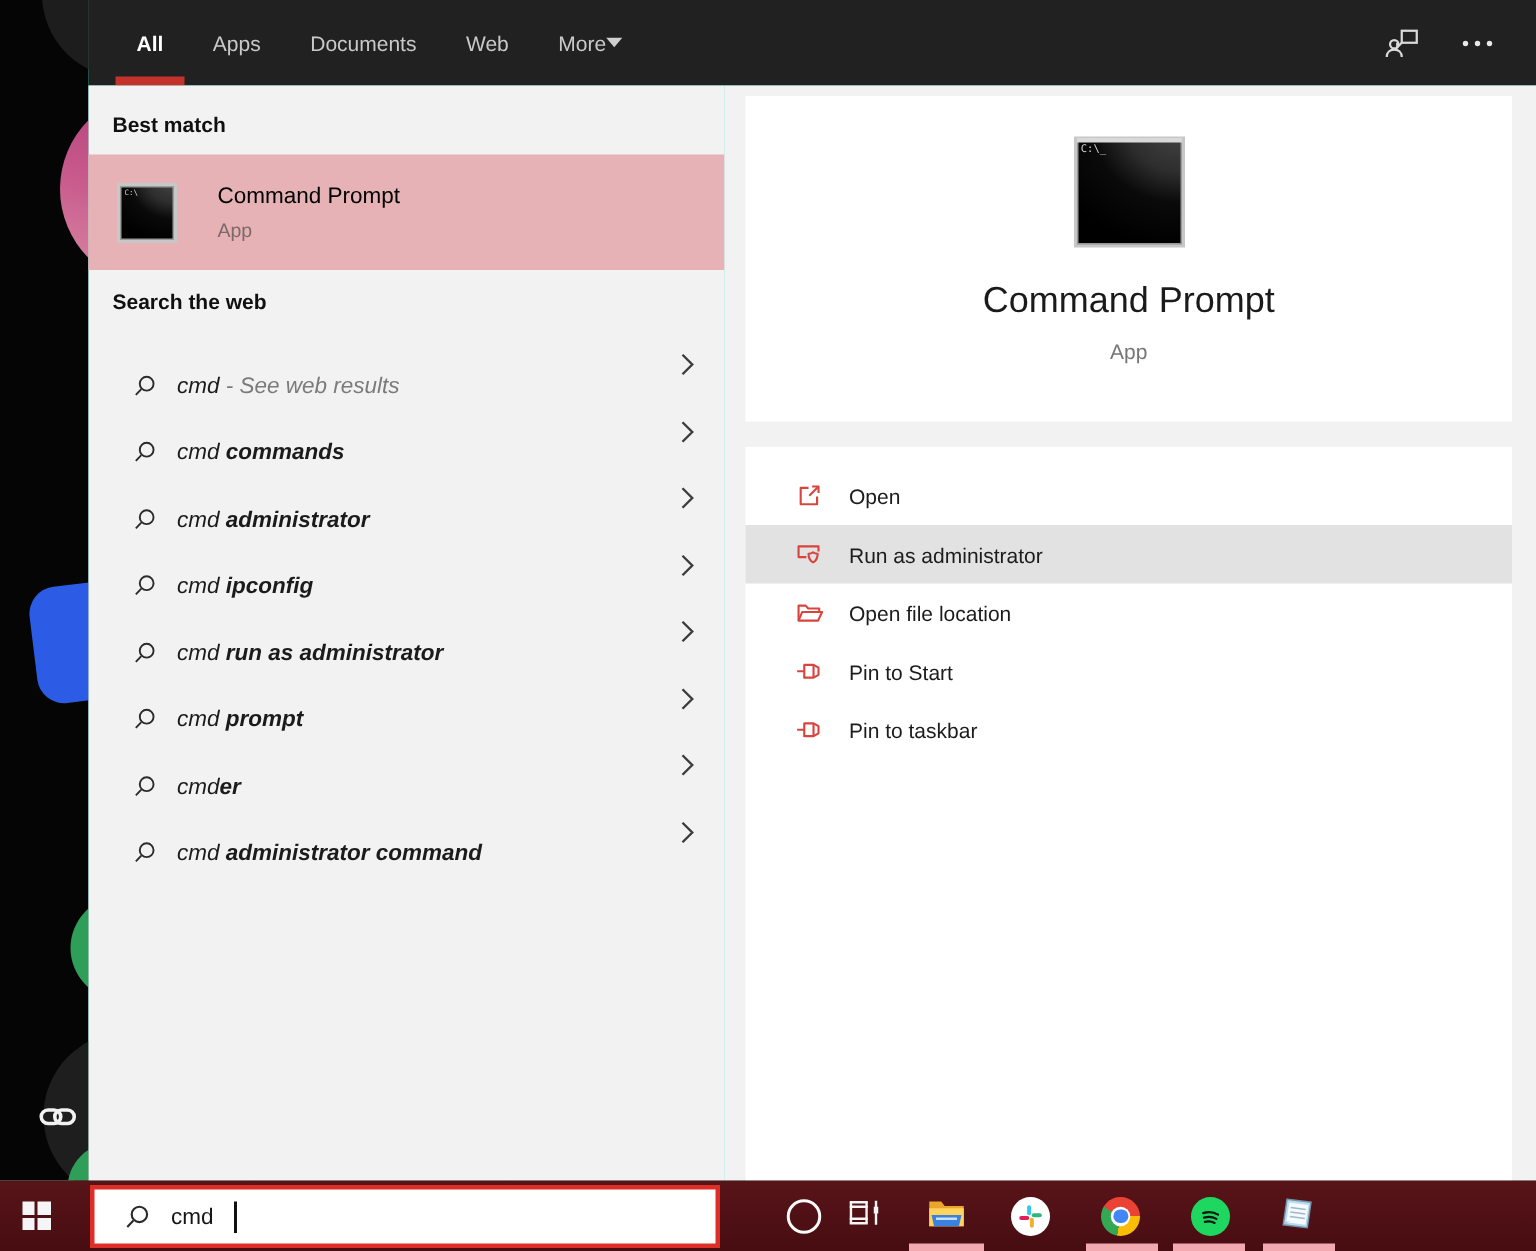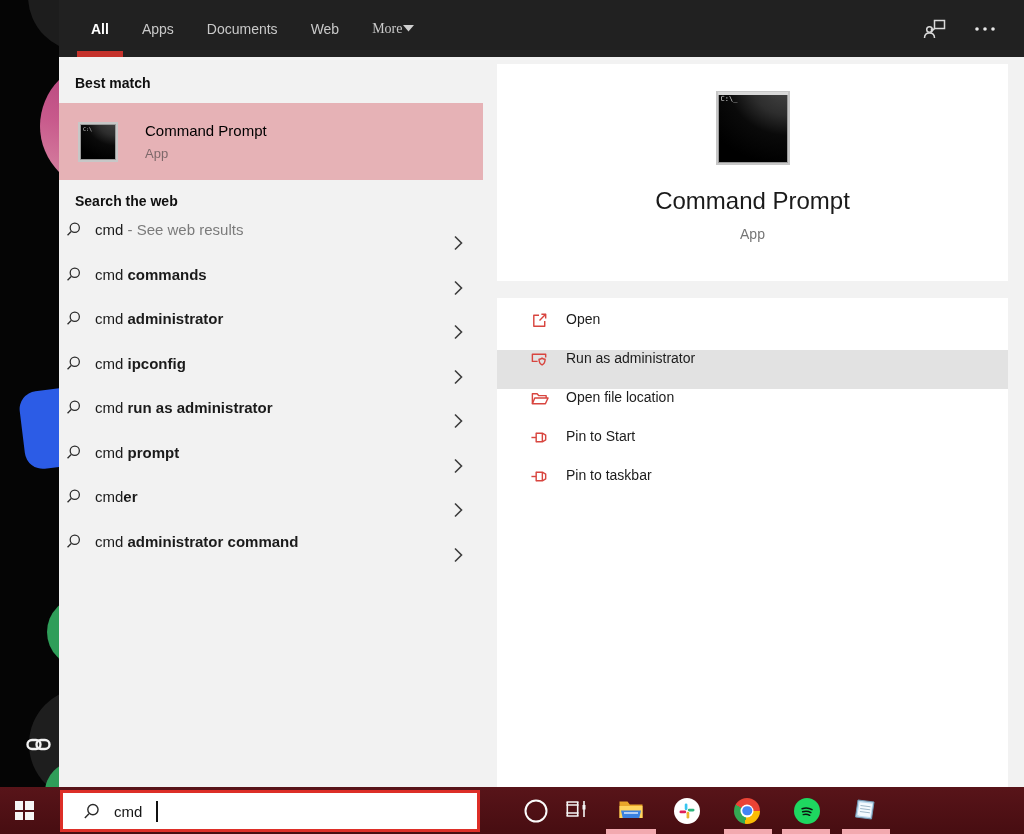--- a/index.html
+++ b/index.html
@@ -18,55 +18,55 @@
   .s-green1{ left:47px; top:597px; width:70px; height:70px; background:#2f9e59; }
   .s-dark2 { left:29px; top:688px; width:112px; height:112px; background:#1e1e1e; }
   .s-green2{ left:45px; top:762px; width:60px; height:60px; background:#2f9e59; }
   .link-wrap { position:absolute; left:26px; top:735px; }
   
   .topbar { position:absolute; left:59px; top:0; width:965px; height:57px; background:#212121; }
   .tabs { display:flex; align-items:stretch; height:100%; padding-left:32px; gap:33px; }
   .tab { display:flex; align-items:center; height:100%; position:relative; font-size:14px; color:#c9c9c9; cursor:default; }
   .tab.active { color:#fff; font-weight:700; }
   .tab.active::after { content:""; position:absolute; left:-14px; right:-14px; bottom:0; height:6px; background:#c5322b; }
-  .tab-more { display:flex; align-items:center; gap:0;font-family:Liberation Serif, serif; }
+  .tab-more { display:flex; align-items:center; gap:0; }
   .topbar-icons { position:absolute; right:28px; top:0; height:100%; display:flex; align-items:center; gap:26px; }
   
   .left-panel { position:absolute; left:59px; top:57px; width:424px; height:730px; background:#f2f2f2; }
   .section-h { position:absolute; left:16px; font-size:14px; font-weight:700; color:#101010; }
   .h-best { top:18px; }
   .h-web { top:136px; }
   .best-item { position:absolute; left:0; top:46px; width:424px; height:77px; background:#e6b2b6;
                display:flex; align-items:center; padding-left:19px; }
   .bm-text { margin-left:27px; }
   .bm-title { font-size:15px; color:#000; }
   .bm-sub { font-size:13px; color:#7d686a; margin-top:7px; }
   .sug-list { position:absolute; left:0; right:0; top:164px; }
-  .sug-row { height:44.5px; display:flex; align-items:flex-start; padding-left:6px; position:relative; }
+  .sug-row { height:44.5px; display:flex; align-items:flex-end; padding-left:29px; position:relative;font-style:italic; }
   .sug-text { margin-left:13px; font-size:15px; color:#1b1b1b; }
   .sug-text b { font-weight:700; }
   .sug-text .muted { color:#7b7b7b; }
   .chev { position:absolute; right:20px; top:50%; transform:translateY(-50%); }
   
   .cmd-icon { position:relative; border:2px solid #c7c7c7; box-shadow:inset 0 0 0 1px #9a9a9a;
               background:radial-gradient(135% 115% at 100% -12%, #474747 0%, #2d2d2d 38%, #0a0a0a 63%, #000 100%); }
   .cmd-sm { width:40px; height:40px; }
   .cmd-lg { width:74px; height:74px; }
   .cmd-icon .prompt { position:absolute; left:3px; top:2px; font-family:"DejaVu Sans Mono", monospace; color:#d4d4d4; }
   .cmd-sm .prompt { font-size:5px; }
   .cmd-lg .prompt { font-size:7px; }
   .cmd-lg .tbar { position:absolute; left:0; right:0; top:-1px; height:3px; background:#d9d9d9; }
   
   .right-area { position:absolute; left:483px; top:57px; width:541px; height:730px; background:#f2f2f2; }
   .hero { position:absolute; left:14px; top:7px; width:511px; height:217px; background:#fff; text-align:center; }
   .hero .cmd-lg { margin:27px auto 0; }
   .hero-title { margin-top:22px; font-size:24px; color:#1a1a1a; }
   .hero-sub { margin-top:11px; font-size:14px; color:#767676; }
   .actions { position:absolute; left:14px; top:241px; width:511px; bottom:0; background:#fff; padding-top:13px; }
-  .action-row { height:39px; display:flex; padding-left:33px; gap:17px; font-size:14px; color:#1c1c1c; }
+  .action-row { height:39px; display:flex; align-items:center; padding-left:33px; gap:17px; font-size:14px; color:#1c1c1c; }
   .action-row.highlight { background:#e2e2e2; }
   .aicon { width:19px; height:19px; flex:0 0 19px; }
   
   .taskbar { position:absolute; left:0; top:787px; width:1024px; height:47px;
              background:linear-gradient(#581419,#470d11); }
   .start-btn { position:absolute; left:0; top:0; width:48px; height:47px; display:flex; align-items:center; justify-content:center; }
   .win-logo { display:grid; grid-template-columns:8.5px 8.5px; grid-template-rows:8.5px 8.5px; gap:2px; }
   .win-logo span { background:#f5f5f5; }
   .tb-search { position:absolute; left:60px; top:3px; width:420px; height:42px; background:#fff;
                border:3px solid #dd2f28; display:flex; align-items:center; padding-left:19px; gap:13px; }

